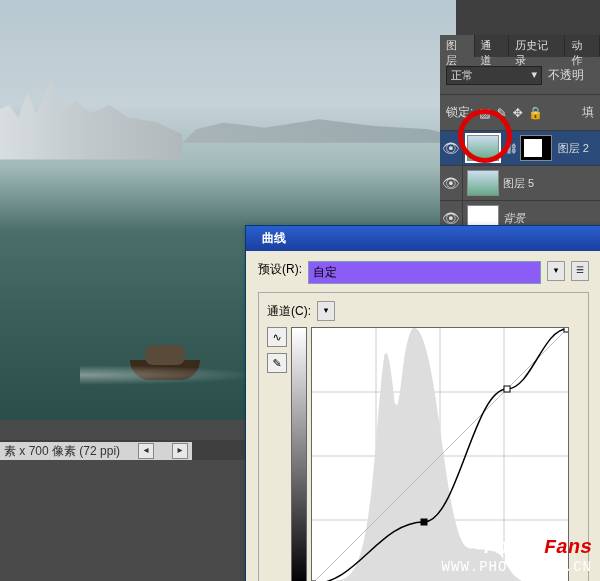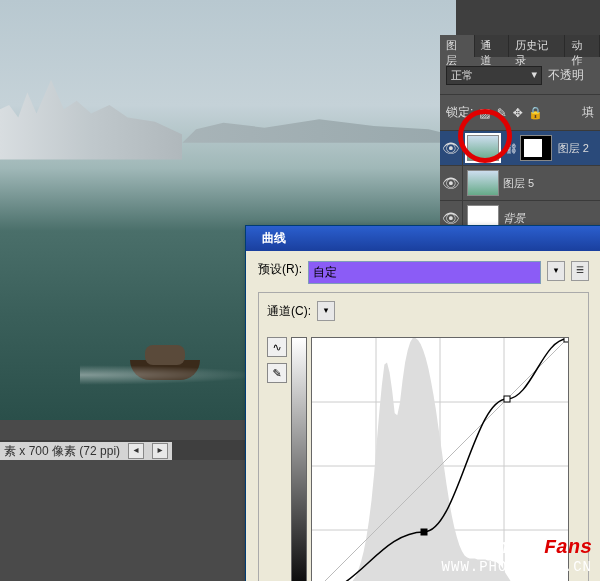--- a/index.html
+++ b/index.html
@@ -4,21 +4,21 @@
 <style>
 body{margin:0;width:600px;height:581px;background:#3f3f3f;font-family:"Microsoft YaHei",Arial,sans-serif;font-size:12px;overflow:hidden;position:relative}
 .canvas-area{position:absolute;left:0;top:0;width:456px;height:440px;background:#4a4a4a}
 .img-main{position:absolute;left:0;top:0;width:456px;height:420px;background:linear-gradient(to bottom,#b8c8d0 0%,#c5d2d8 25%,#a0b8b8 40%,#4a6f6a 55%,#3a5f5a 75%,#2a4f4a 100%)}
 .img-main::before{content:"";position:absolute;left:0;top:18%;width:40%;height:20%;background:linear-gradient(90deg,#d8dde0,#c0c8cc,#b0b8bc);clip-path:polygon(0 100%,0 40%,5% 35%,10% 50%,15% 20%,20% 45%,28% 5%,35% 40%,42% 30%,50% 45%,60% 35%,70% 50%,85% 55%,100% 70%,100% 100%)}
 .img-main::after{content:"";position:absolute;left:40%;top:26%;width:60%;height:8%;background:linear-gradient(90deg,#a8b4b8,#98a8ac);clip-path:polygon(0 100%,5% 60%,15% 40%,30% 55%,50% 30%,70% 50%,90% 60%,100% 80%,100% 100%)}
 .boat{position:absolute;left:120px;top:335px;width:90px;height:50px}
 .boat::before{content:"";position:absolute;left:10px;top:25px;width:70px;height:20px;background:#3a2a1a;border-radius:0 0 35px 35px}
 .boat::after{content:"";position:absolute;left:25px;top:10px;width:40px;height:20px;background:#5a4a3a;border-radius:8px}
 .wake{position:absolute;left:80px;top:365px;width:180px;height:20px;background:radial-gradient(ellipse at left,rgba(255,255,255,0.4),transparent 70%)}
-.status-bar{position:absolute;left:0;top:442px;height:18px;display:flex;align-items:center;background:#d4d4d4;padding:0 4px;color:#333;gap:8px}
+.status-bar{position:absolute;left:0;top:442px;height:18px;display:flex;align-items:center;background:#d4d4d4;padding:0 4px;color:#333;gap:18px}
 .status-btn{width:14px;height:14px;background:#e8e8e8;border:1px solid #888;text-align:center;line-height:12px;font-size:10px}
 .gray-block{position:absolute;left:0;top:460px;width:245px;height:121px;background:#4a4a4a}
 .layers-panel{position:absolute;right:0;top:35px;width:160px;height:190px;background:#535353;color:#ddd}
 .lp-tabs{display:flex;background:#3a3a3a;height:22px}
 .lp-tab{padding:3px 6px;font-size:11px;border-right:1px solid #2a2a2a}
 .lp-tab.active{background:#535353}
 .lp-row{display:flex;align-items:center;padding:9px 6px;gap:6px;border-bottom:1px solid #3a3a3a}
 .lp-select{background:#3a3a3a;color:#ddd;border:1px solid #222;padding:1px 20px 1px 4px;font-size:11px;position:relative}
 .lp-select::after{content:"▾";position:absolute;right:4px}
 .lp-layers{background:#535353}
@@ -35,21 +35,21 @@
 .red-circle{position:absolute;right:88px;top:109px;width:44px;height:44px;border:5px solid #e00000;border-radius:50%;pointer-events:none;z-index:10}
 .curves-dlg{position:absolute;left:245px;top:225px;width:355px;height:356px;background:#ece9d8;border:1px solid #003c74;box-shadow:2px 2px 6px rgba(0,0,0,0.4)}
 .curves-title{background:linear-gradient(#2b5fce,#1a3f9e);color:#fff;padding:4px 16px;font-size:12px;font-weight:bold}
 .curves-body{padding:10px 12px}
 .cv-row{display:flex;margin-bottom:8px;gap:6px}
 .cv-label{font-size:12px}
 .cv-select{flex:1;border:1px solid #7f9db9;padding:2px 4px;background:#8b5cf6;position:relative}
 .cv-dd{width:16px;height:18px;background:#e8e8e8;border:1px solid #999;text-align:center;line-height:16px;font-size:9px}
 .cv-fieldset{border:1px solid #aaa;padding:8px 8px 4px;margin-top:4px;position:relative}
 .cv-legend{position:absolute;top:-8px;left:6px;background:#ece9d8;padding:0 3px;font-size:12px}
-.cv-ch-row{display:flex;align-items:center;gap:6px;margin-bottom:16px}
+.cv-ch-row{display:flex;align-items:center;gap:6px;margin-bottom:6px}
 .cv-tool-col{display:flex;flex-direction:column;gap:6px;width:20px;align-items:center}
 .cv-tool{width:18px;height:18px;border:1px solid #888;background:#f0f0f0;display:flex;align-items:center;justify-content:center;font-size:11px}
 .cv-chart-wrap{display:flex;gap:4px}
 .cv-chart{width:256px;height:256px;border:1px solid #666;background:#fff;position:relative;flex-shrink:0}
 .cv-gradient-v{width:14px;height:256px;background:linear-gradient(to top,#000,#fff);border:1px solid #666}
 .watermark{position:absolute;right:8px;bottom:6px;font-family:Liberation Mono, monospace;text-align:right;pointer-events:none}
 .wm-main{font-size:20px;font-weight:bold;font-style:italic;color:#fff}
 .wm-main .red{color:#d00}
 .wm-url{font-size:14px;color:#fff;letter-spacing:1px}
 </style>

